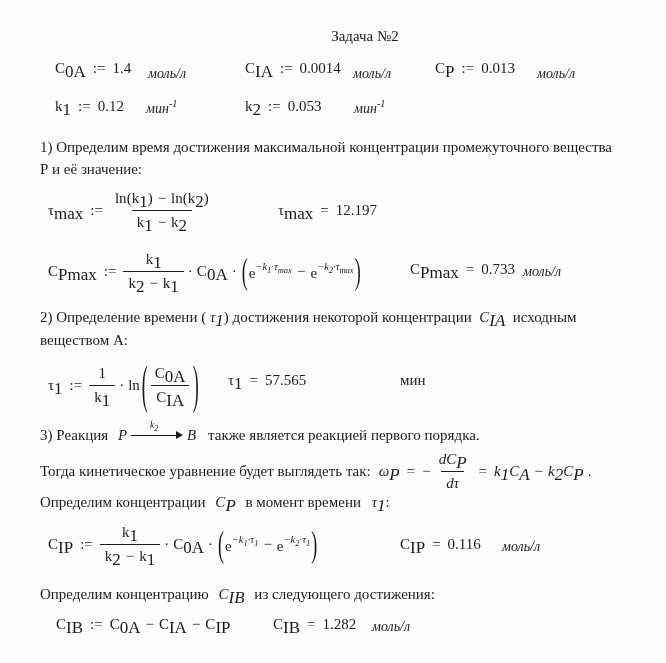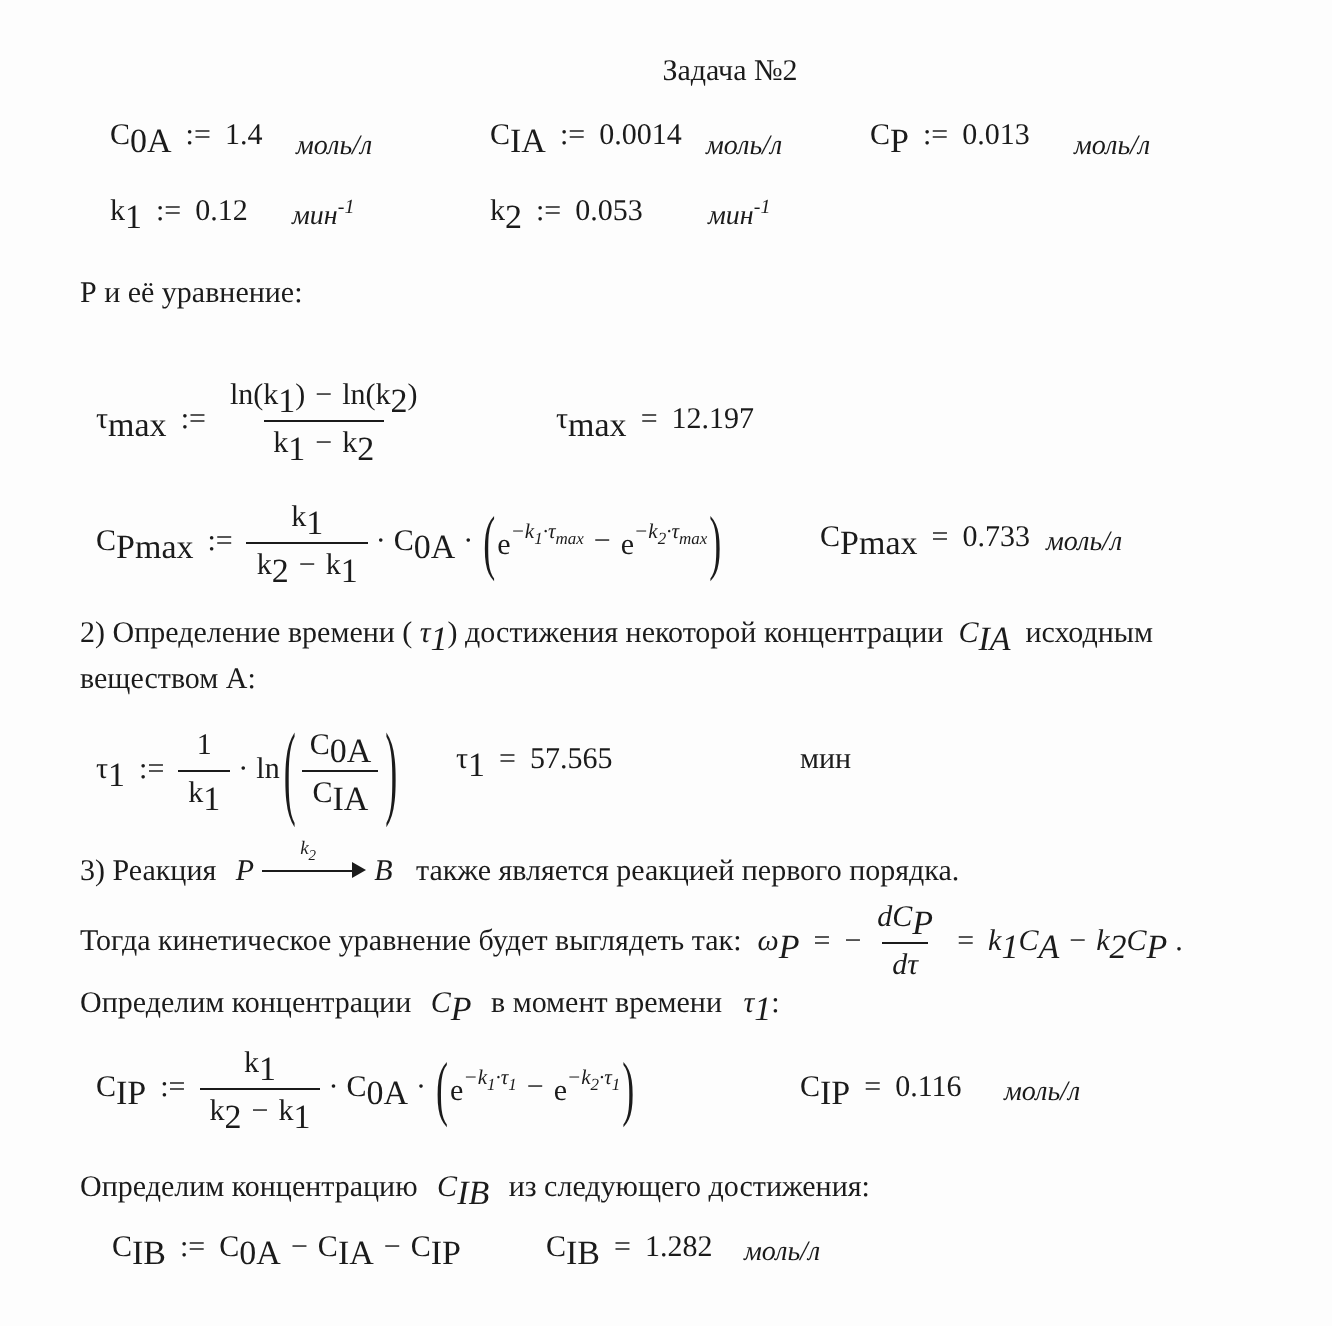--- a/index.html
+++ b/index.html
@@ -54,21 +54,22 @@
   <div class="abs" style="left:435px;top:60px;"><span><span>C</span><sub class="s">P</sub></span><span class="op">:=</span><span>0.013</span></div>
   <div class="abs unit" style="left:537px;top:66px;">моль/л</div>
 
   <div class="abs" style="left:55px;top:98px;"><span><span>k</span><sub class="s">1</sub></span><span class="op">:=</span><span>0.12</span></div>
   <div class="abs unit" style="left:146px;top:101px;"><span>мин</span><sup class="usup">-1</sup></div>
 
   <div class="abs" style="left:245px;top:98px;"><span><span>k</span><sub class="s">2</sub></span><span class="op">:=</span><span>0.053</span></div>
   <div class="abs unit" style="left:354px;top:101px;"><span>мин</span><sup class="usup">-1</sup></div>
 
   <div class="abs txt" style="left:40px;top:136px;width:615px;">
-    <div>Р и её уравнение:</div>
+    <div>1) Определим время достижения максимальной концентрации промежуточного вещества</div>
+    <div>Р и её значение:</div>
   </div>
 
   <div class="abs fx" style="left:48px;top:181px;height:58px;">
     <span><span>τ</span><sub class="s">max</sub></span>
     <span class="op">:=</span>
     <span class="frac">
       <span class="num"><span>ln</span><span>(</span><span>k</span><sub class="s">1</sub><span>)</span><span class="mo">−</span><span>ln</span><span>(</span><span>k</span><sub class="s">2</sub><span>)</span></span>
       <span class="den"><span>k</span><sub class="s">1</sub><span class="mo">−</span><span>k</span><sub class="s">2</sub></span>
     </span>
   </div>

